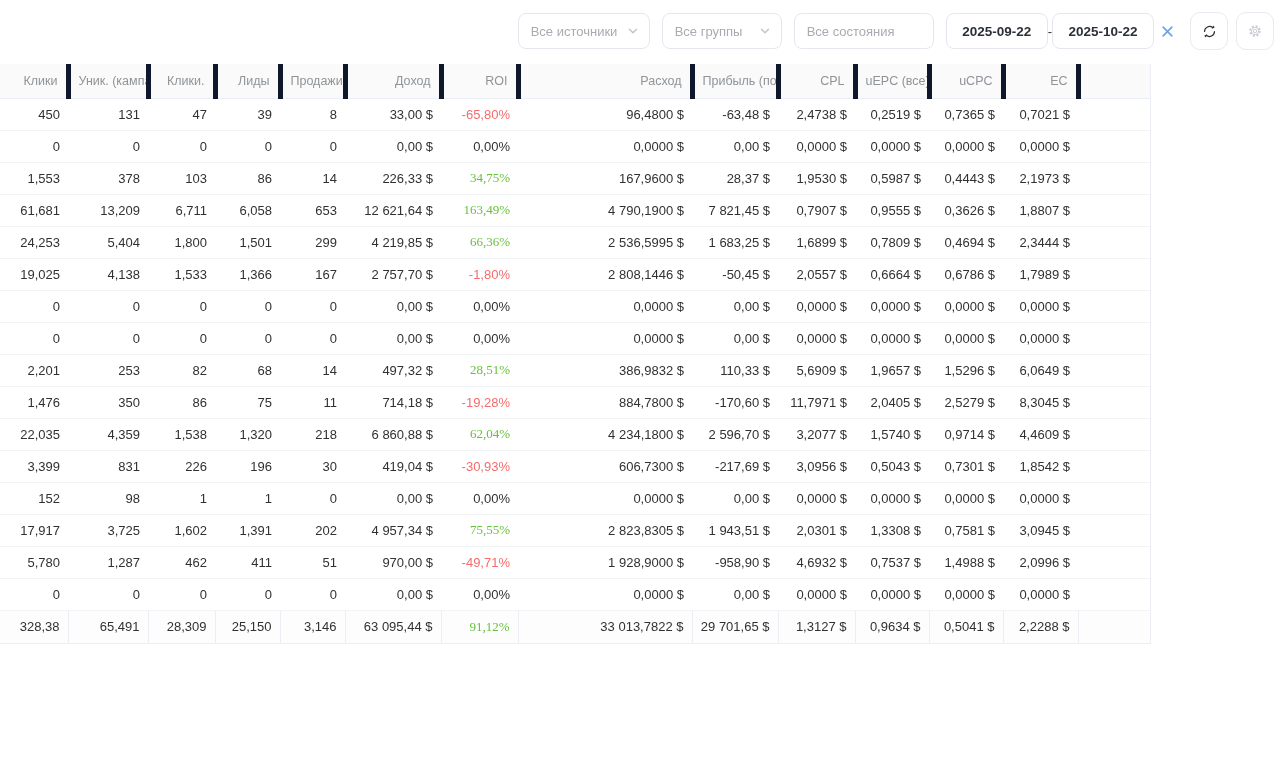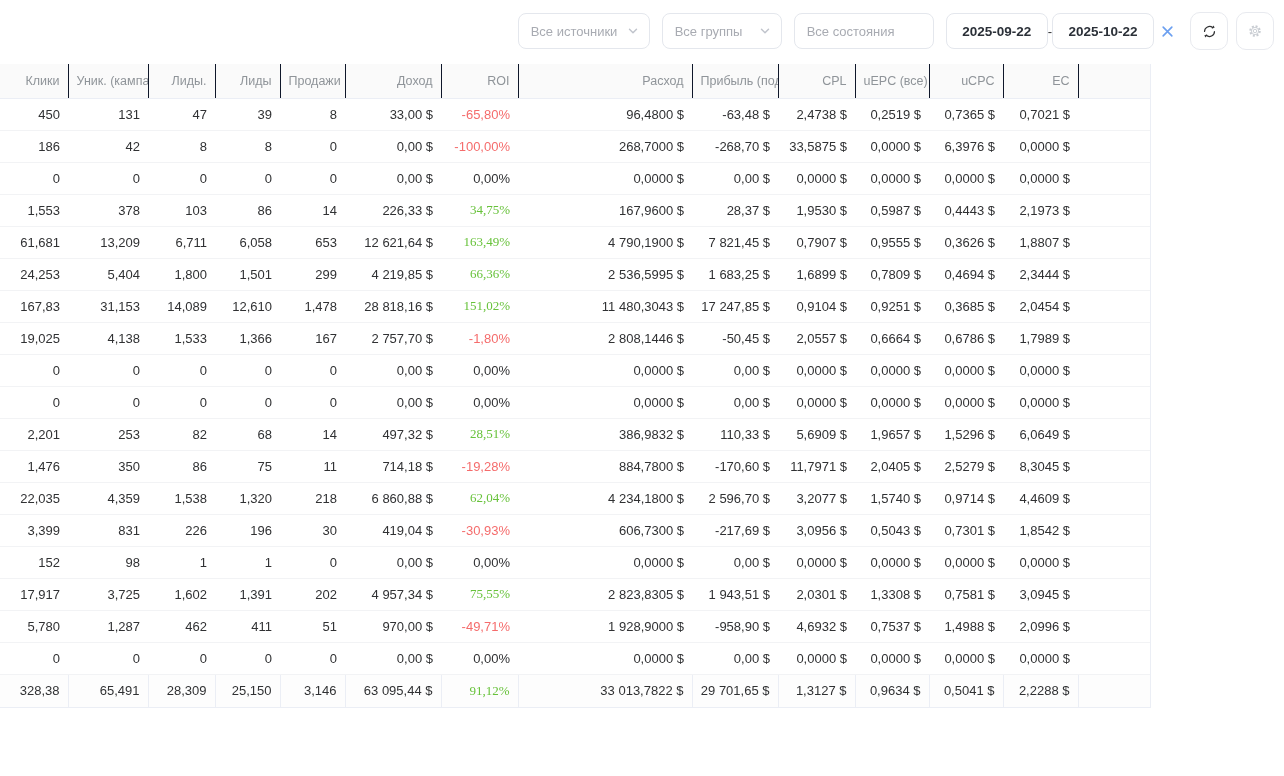--- a/index.html
+++ b/index.html
@@ -41,21 +41,21 @@
     display:flex; align-items:center; justify-content:center; cursor:pointer; padding:0;
   }
   .btn-gap { margin-left:-4px; }
 
   
   .table-wrap { width:1151px; border-right:1px solid #ebeef5; }
   table { border-collapse:collapse; table-layout:fixed; width:1150px; }
   th {
     height:34px; background:#fafafa; color:#8f9499; font-weight:400;
     font-size:12.5px; text-align:right; padding:0 8px;
-    white-space:nowrap; overflow:hidden; border-right:1px solid #0f172a;
+    white-space:nowrap; overflow:hidden; border-right:5px solid #0f172a;
     border-bottom:1px solid #ebeef5; cursor:pointer;
   }
   th.clip { text-align:left; }
   th.filler { cursor:default; border-right:none; }
   td {
     height:32px; padding:0 8px; text-align:right; white-space:nowrap; overflow:hidden;
     font-size:13px; color:#303133; border-bottom:1px solid #f2f3f5;
   }
   tfoot td {
     height:33px; background:#fdfdfd; border-top:1px solid #ebeef5;
@@ -137,21 +137,21 @@
         <col style="width: 77px;">
         <col style="width: 74px;">
         <col style="width: 74px;">
         <col style="width: 75px;">
         <col style="width: 72px;">
       </colgroup>
     <thead>
         <tr id="hrow">
           <th>Клики</th>
           <th class="clip">Уник. (кампан</th>
-          <th>Лиды.</th>
+          <th>Клики.</th>
           <th>Лиды</th>
           <th>Продажи</th>
           <th>Доход</th>
           <th>ROI</th>
           <th>Расход</th>
           <th class="clip">Прибыль (под</th>
           <th>CPL</th>
           <th>uEPC (все)</th>
           <th>uCPC</th>
           <th>EC</th>
@@ -169,36 +169,20 @@
           <td class="neg">-65,80%</td>
           <td>96,4800 $</td>
           <td>-63,48 $</td>
           <td>2,4738 $</td>
           <td>0,2519 $</td>
           <td>0,7365 $</td>
           <td>0,7021 $</td>
           <td></td>
         </tr>
         <tr>
-          <td>186</td>
-          <td>42</td>
-          <td>8</td>
-          <td>8</td>
-          <td>0</td>
-          <td>0,00 $</td>
-          <td class="neg">-100,00%</td>
-          <td>268,7000 $</td>
-          <td>-268,70 $</td>
-          <td>33,5875 $</td>
-          <td>0,0000 $</td>
-          <td>6,3976 $</td>
-          <td>0,0000 $</td>
-          <td></td>
-        </tr>
-        <tr>
           <td>0</td>
           <td>0</td>
           <td>0</td>
           <td>0</td>
           <td>0</td>
           <td>0,00 $</td>
           <td>0,00%</td>
           <td>0,0000 $</td>
           <td>0,00 $</td>
           <td>0,0000 $</td>
@@ -246,36 +230,20 @@
           <td>1,501</td>
           <td>299</td>
           <td>4 219,85 $</td>
           <td class="pos">66,36%</td>
           <td>2 536,5995 $</td>
           <td>1 683,25 $</td>
           <td>1,6899 $</td>
           <td>0,7809 $</td>
           <td>0,4694 $</td>
           <td>2,3444 $</td>
-          <td></td>
-        </tr>
-        <tr>
-          <td>167,83</td>
-          <td>31,153</td>
-          <td>14,089</td>
-          <td>12,610</td>
-          <td>1,478</td>
-          <td>28 818,16 $</td>
-          <td class="pos">151,02%</td>
-          <td>11 480,3043 $</td>
-          <td>17 247,85 $</td>
-          <td>0,9104 $</td>
-          <td>0,9251 $</td>
-          <td>0,3685 $</td>
-          <td>2,0454 $</td>
           <td></td>
         </tr>
         <tr>
           <td>19,025</td>
           <td>4,138</td>
           <td>1,533</td>
           <td>1,366</td>
           <td>167</td>
           <td>2 757,70 $</td>
           <td class="neg">-1,80%</td>

